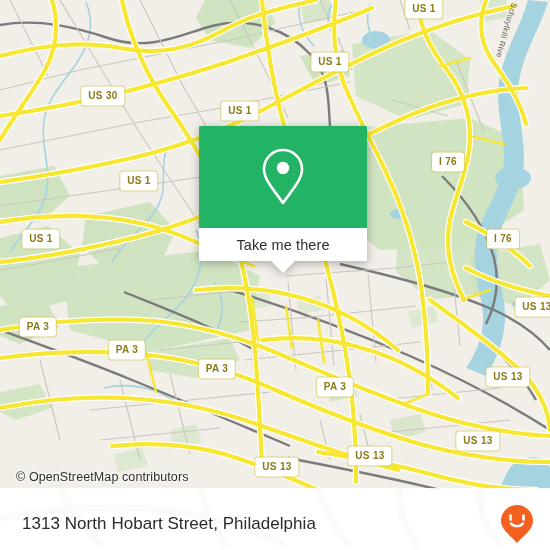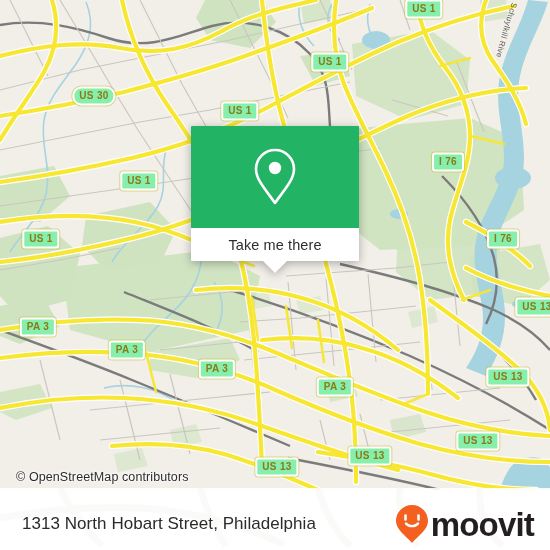--- a/index.html
+++ b/index.html
@@ -11,39 +11,39 @@
   
   #map {
     position:absolute; left:0; top:0; width:550px; height:490px;
     background:#f2efe9; overflow:hidden;
   }
   #map svg { display:block; width:550px; height:490px; }
 
   
   .shield {
     position:absolute;
-    background:#86efac;
+    background:#ffffff;
     border:2px solid #ffffff;
     border-radius:3px;
     color:#8a7a18;
     font-size:10px;
     font-weight:bold;
     line-height:12px;
     padding:1px 5px 2px 5px;
     letter-spacing:0.3px;
     white-space:nowrap;
     box-shadow:0 0 0 1px rgba(200,190,60,0.55);
     transform:translate(-50%,-50%);
     font-family:"Liberation Sans", sans-serif;
   }
 
   
   #popup {
     position:absolute;
-    left:191px; top:126px;
+    left:199px; top:126px;
     width:168px; height:135px;
     filter:drop-shadow(0 2px 5px rgba(0,0,0,0.30));
   }
   #popup-green {
     width:100%; height:102px;
     background:#22b365;
     display:flex; align-items:center; justify-content:center;
     border-radius:1px 1px 0 0;
   }
   #popup-label {
@@ -272,21 +272,21 @@
         <path id="riverpath" d="M512 2 C506 22 500 38 496 58" fill="none"></path>
         <text font-size="8" fill="#5a5a5a" font-family="Liberation Sans, sans-serif" letter-spacing="0.4">
           <textPath href="#riverpath" startOffset="0">Schuylkill River</textPath>
         </text>
       </g>
     </svg>
 
     <div id="shields">
         <div class="shield" style="left: 424px; top: 9px;">US 1</div>
         <div class="shield" style="left: 330px; top: 62px;">US 1</div>
-        <div class="shield" style="left: 94px; top: 96px; border-radius: 9px;">US 30</div>
+        <div class="shield" style="left: 103px; top: 96px;">US 30</div>
         <div class="shield" style="left: 240px; top: 111px;">US 1</div>
         <div class="shield" style="left: 139px; top: 181px;">US 1</div>
         <div class="shield" style="left: 448px; top: 162px;">I 76</div>
         <div class="shield" style="left: 41px; top: 239px;">US 1</div>
         <div class="shield" style="left: 503px; top: 239px;">I 76</div>
         <div class="shield" style="left: 537px; top: 307px;">US 13</div>
         <div class="shield" style="left: 38px; top: 327px;">PA 3</div>
         <div class="shield" style="left: 127px; top: 350px;">PA 3</div>
         <div class="shield" style="left: 217px; top: 369px;">PA 3</div>
         <div class="shield" style="left: 335px; top: 387px;">PA 3</div>
@@ -322,17 +322,16 @@
       </g>
     </svg>
     <div id="address">1313 North Hobart Street, Philadelphia</div>
     <div id="brand">
       <svg width="34" height="40" viewBox="0 0 34 40">
         <path d="M17 1 C8.2 1 1 8.2 1 17 C1 25.5 10 31 17 39 C24 31 33 25.5 33 17 C33 8.2 25.8 1 17 1 Z" fill="#f4601f"></path>
         <path d="M10.5 11.5 C10.5 14 10.5 15.5 10.5 15.5" stroke="#ffffff" stroke-width="2.6" stroke-linecap="round" fill="none"></path>
         <path d="M23.5 11.5 C23.5 14 23.5 15.5 23.5 15.5" stroke="#ffffff" stroke-width="2.6" stroke-linecap="round" fill="none"></path>
         <path d="M11 19.5 C13.5 23 20.5 23 23 19.5" stroke="#ffffff" stroke-width="2.4" stroke-linecap="round" fill="none"></path>
       </svg>
-      <span id="brand-wordmark">moovit</span>
     </div>
   </div>
 
 </div>
 
 </body></html>

